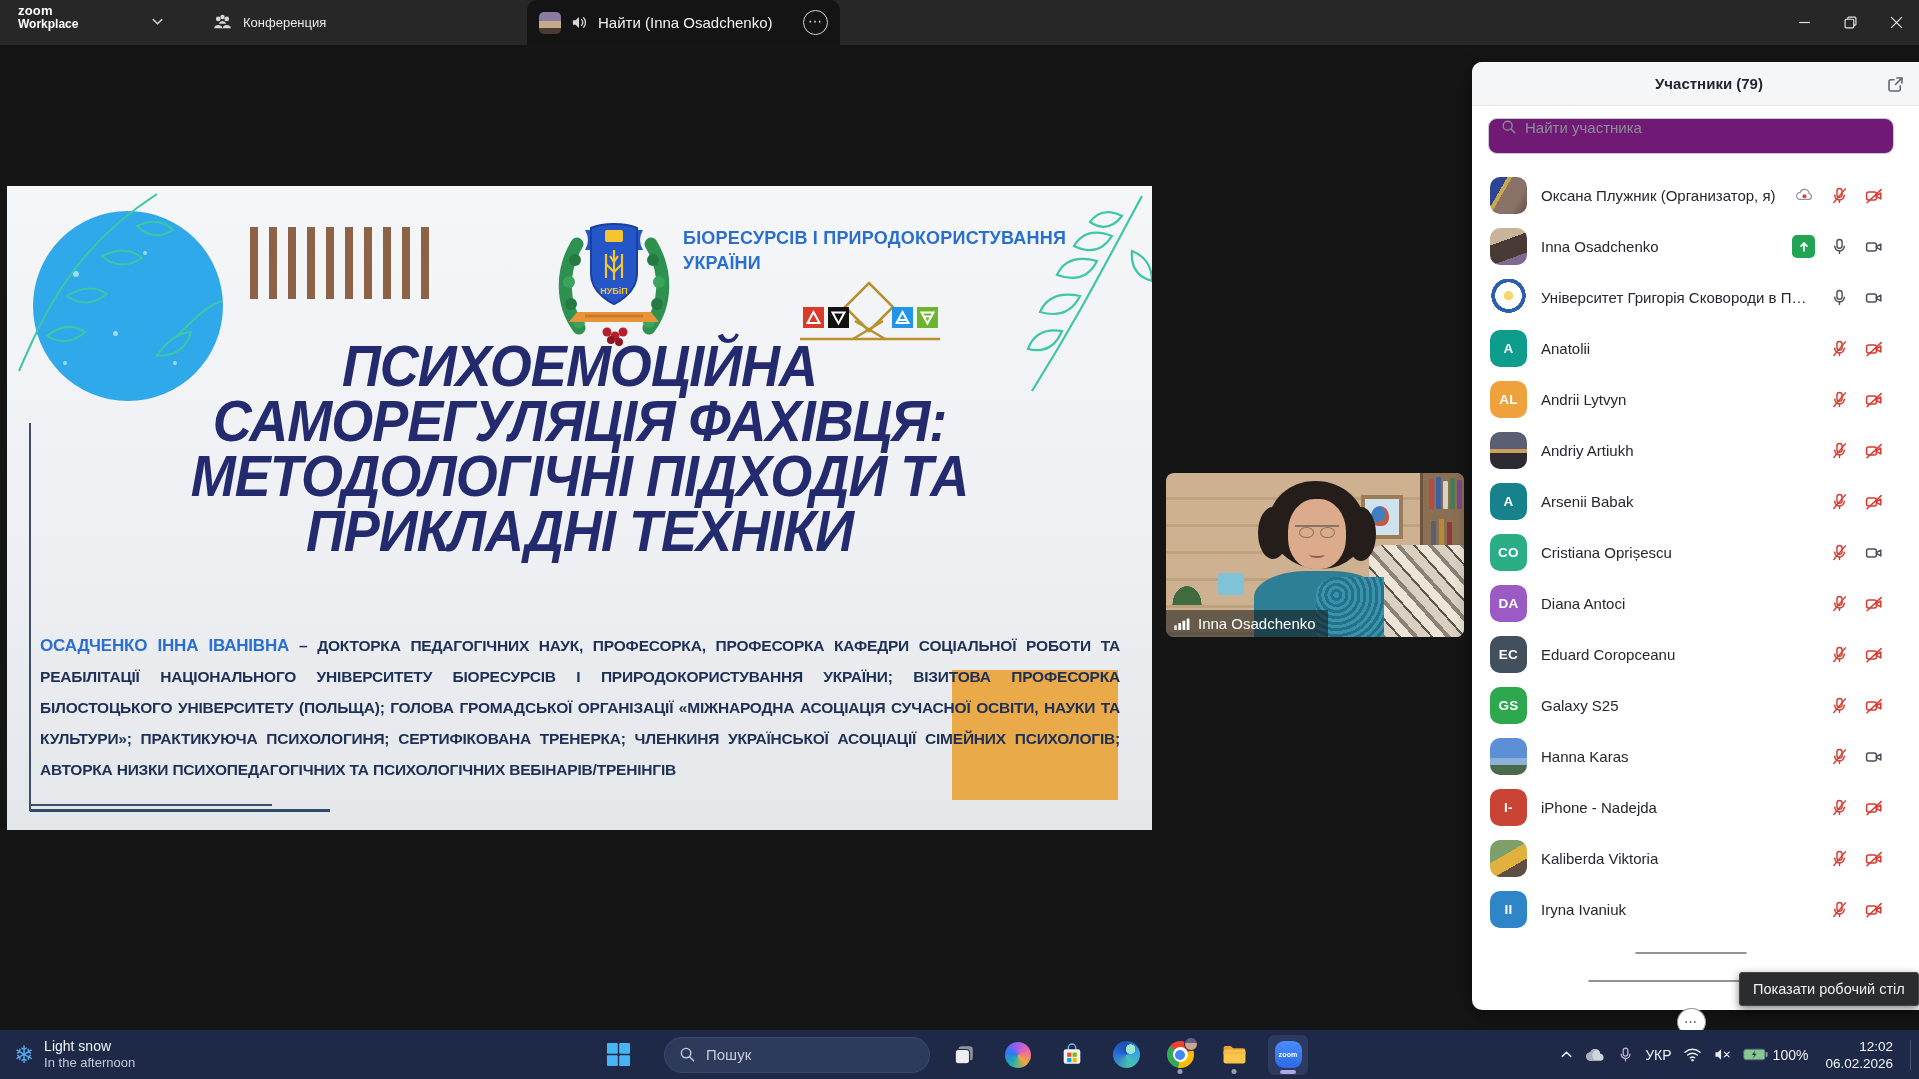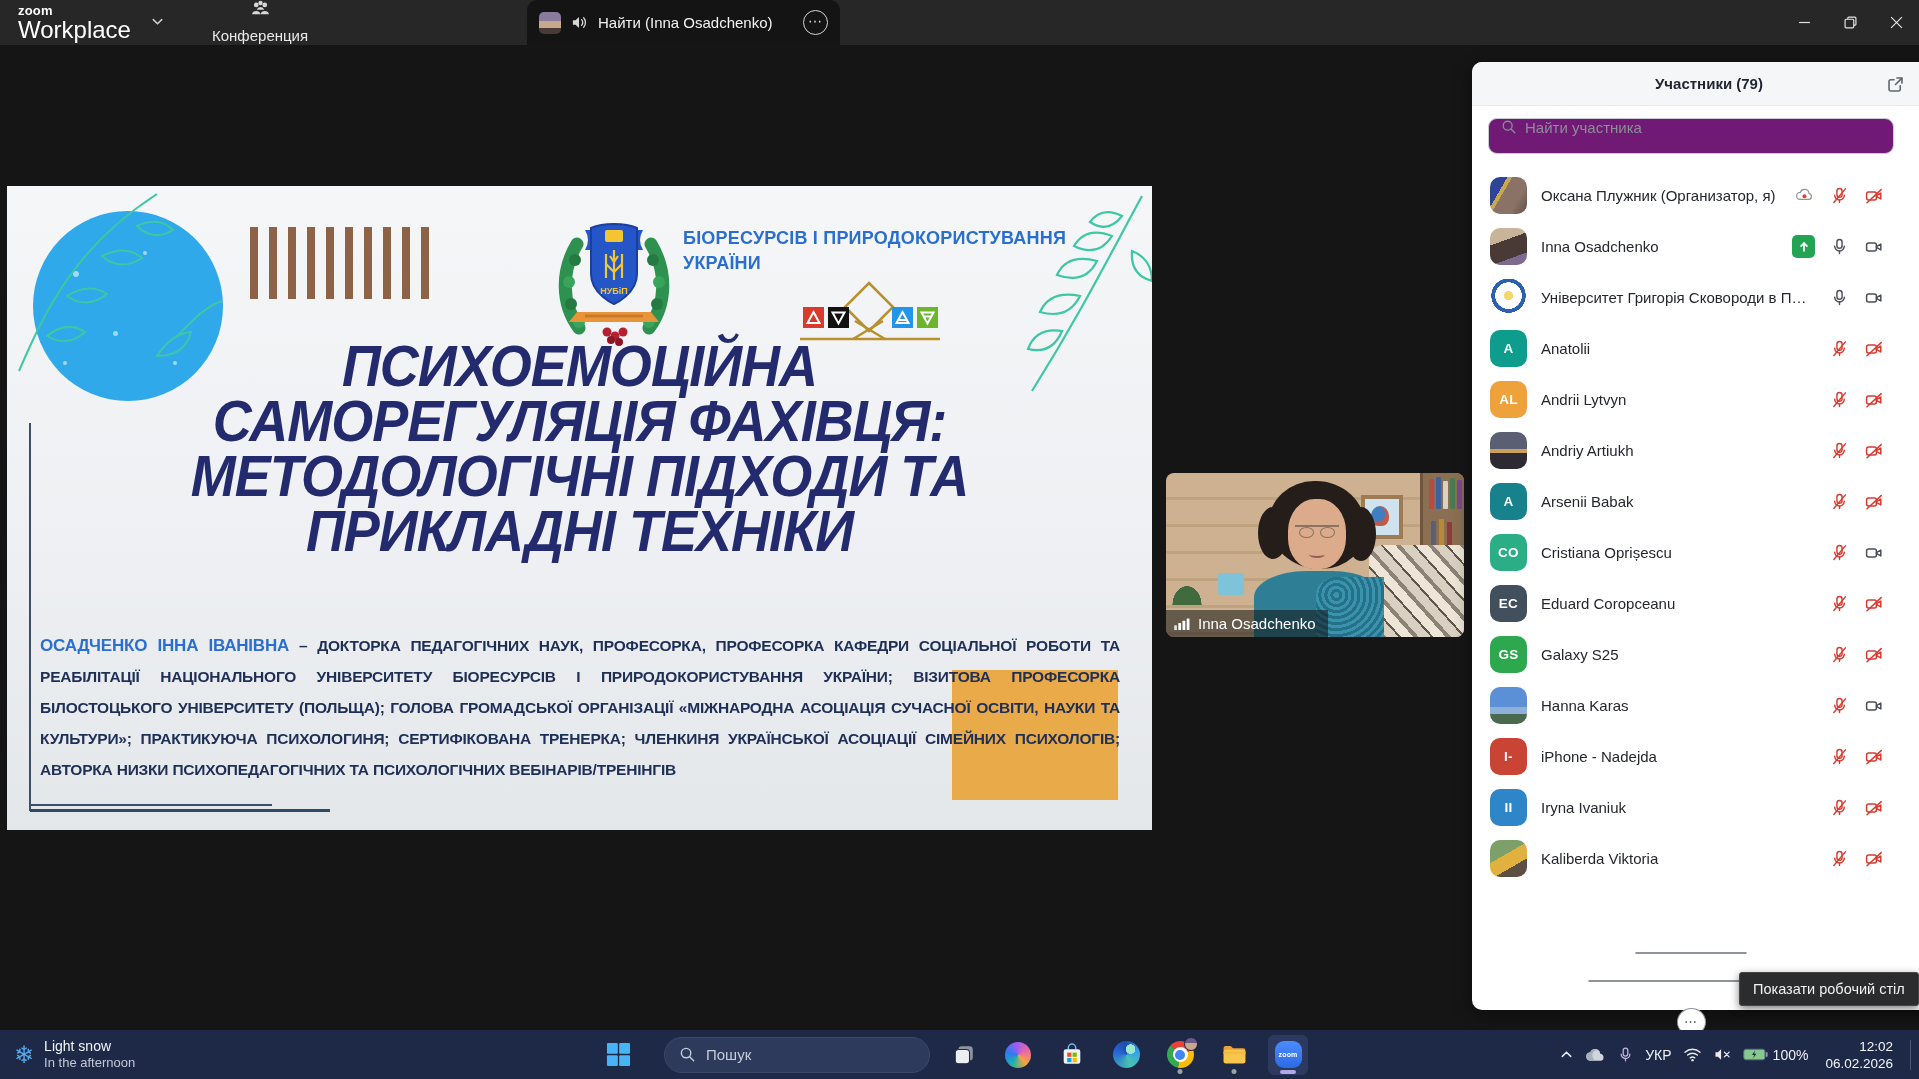--- a/index.html
+++ b/index.html
@@ -4,23 +4,23 @@
 <style>
   * { margin:0; padding:0; box-sizing:border-box; }
   html,body { width:1919px; height:1079px; overflow:hidden; background:#000; }
   body { font-family:"Liberation Sans", sans-serif; }
   #screen { position:relative; width:1919px; height:1079px; background:#171717; }
 
   
   #titlebar { position:absolute; left:0; top:0; width:1919px; height:45px; background:#272727; }
   .logo-block { position:absolute; left:18px; top:4px; color:#fff; line-height:1; }
   .logo-top { font-size:13px; font-weight:bold; letter-spacing:.2px; }
-  .logo-bottom { font-size:24px; margin-top:1px; font-weight:400; }
+  .logo-bottom { font-size:12px; margin-top:1px; font-weight:700; }
   .logo-chevron { position:absolute; left:150px; top:14px; }
-  .tab1 { position:absolute; left:212px; top:0; height:45px; display:flex; align-items:center; gap:10px; color:#e9e9e9; font-size:15px;flex-direction:column; }
+  .tab1 { position:absolute; left:212px; top:0; height:45px; display:flex; align-items:center; gap:10px; color:#e9e9e9; font-size:13px; }
   .tab2 { position:absolute; left:527px; top:0; width:313px; height:45px; background:#141414; border-radius:10px 10px 0 0; display:flex; align-items:center; padding:0 12px; gap:9px; color:#f2f2f2; font-size:15px; }
   .tab2-avatar { width:22px; height:22px; border-radius:5px; flex:0 0 auto; }
   .tab2-more { margin-left:auto; width:25px; height:25px; border:1.4px solid #d4d4d4; border-radius:50%; color:#d4d4d4; font-size:14px; line-height:21px; text-align:center; letter-spacing:1px; }
   .win-controls { position:absolute; right:0; top:0; height:45px; display:flex; }
   .win-btn { width:46px; height:45px; display:flex; align-items:center; justify-content:center; }
 
   
   #main { position:absolute; left:0; top:45px; width:1919px; height:985px; background:#151515; }
 
   
@@ -580,20 +580,47 @@
               <svg viewBox="0 0 20 20" width="20" height="20">
                 <g fill="none" stroke="#4c4f58" stroke-width="1.5" stroke-linejoin="round">
                   <rect x="2.6" y="5.9" width="9.8" height="8.2" rx="2"></rect>
                   <path d="M12.4 9.7l4.4-2.6v5.8l-4.4-2.6z"></path>
                 </g>
               </svg>
             </span>
         </span>
       </div>
       <div class="prow">
+        <span class="pav" style="background: rgb(156, 91, 196);">
+            <i>DA</i>
+          </span>
+        <span class="pname">Diana Antoci</span>
+        <span class="picons">
+          <span class="icn">
+              <svg viewBox="0 0 20 20" width="19" height="19">
+                <g fill="none" stroke="#d93a30" stroke-width="1.5" stroke-linecap="round">
+                  <rect x="7.3" y="2.6" width="5.4" height="9.2" rx="2.7"></rect>
+                  <path d="M4.9 9.6a5.1 5.1 0 0 0 10.2 0"></path>
+                  <path d="M10 14.8v2.6"></path>
+                  <path d="M4 17.4 16.2 3"></path>
+                </g>
+              </svg>
+            </span>
+          <span class="icn">
+              <svg viewBox="0 0 20 20" width="20" height="20">
+                <g fill="none" stroke="#d93a30" stroke-width="1.5" stroke-linejoin="round">
+                  <rect x="2.6" y="5.9" width="9.8" height="8.2" rx="2"></rect>
+                  <path d="M12.4 9.7l4.4-2.6v5.8l-4.4-2.6z"></path>
+                  <path d="M3 16.8 17.2 3.6" stroke-linecap="round"></path>
+                </g>
+              </svg>
+            </span>
+        </span>
+      </div>
+      <div class="prow">
         <span class="pav" style="background: rgb(65, 80, 92);">
             <i>EC</i>
           </span>
         <span class="pname">Eduard Coropceanu</span>
         <span class="picons">
           <span class="icn">
               <svg viewBox="0 0 20 20" width="19" height="19">
                 <g fill="none" stroke="#d93a30" stroke-width="1.5" stroke-linecap="round">
                   <rect x="7.3" y="2.6" width="5.4" height="9.2" rx="2.7"></rect>
                   <path d="M4.9 9.6a5.1 5.1 0 0 0 10.2 0"></path>
@@ -687,51 +714,51 @@
                 <g fill="none" stroke="#d93a30" stroke-width="1.5" stroke-linejoin="round">
                   <rect x="2.6" y="5.9" width="9.8" height="8.2" rx="2"></rect>
                   <path d="M12.4 9.7l4.4-2.6v5.8l-4.4-2.6z"></path>
                   <path d="M3 16.8 17.2 3.6" stroke-linecap="round"></path>
                 </g>
               </svg>
             </span>
         </span>
       </div>
       <div class="prow">
+        <span class="pav" style="background: linear-gradient(150deg, rgb(125, 160, 106) 0%, rgb(125, 160, 106) 40%, rgb(224, 177, 63) 40%, rgb(224, 177, 63) 68%, rgb(93, 79, 67) 68%);">
+            <i></i>
+          </span>
+        <span class="pname">Kaliberda Viktoria</span>
+        <span class="picons">
+          <span class="icn">
+              <svg viewBox="0 0 20 20" width="19" height="19">
+                <g fill="none" stroke="#d93a30" stroke-width="1.5" stroke-linecap="round">
+                  <rect x="7.3" y="2.6" width="5.4" height="9.2" rx="2.7"></rect>
+                  <path d="M4.9 9.6a5.1 5.1 0 0 0 10.2 0"></path>
+                  <path d="M10 14.8v2.6"></path>
+                  <path d="M4 17.4 16.2 3"></path>
+                </g>
+              </svg>
+            </span>
+          <span class="icn">
+              <svg viewBox="0 0 20 20" width="20" height="20">
+                <g fill="none" stroke="#d93a30" stroke-width="1.5" stroke-linejoin="round">
+                  <rect x="2.6" y="5.9" width="9.8" height="8.2" rx="2"></rect>
+                  <path d="M12.4 9.7l4.4-2.6v5.8l-4.4-2.6z"></path>
+                  <path d="M3 16.8 17.2 3.6" stroke-linecap="round"></path>
+                </g>
+              </svg>
+            </span>
+        </span>
+      </div>
+      <div class="prow">
         <span class="pav" style="background: rgb(46, 134, 200);">
             <i>II</i>
           </span>
         <span class="pname">Iryna Ivaniuk</span>
-        <span class="picons">
-          <span class="icn">
-              <svg viewBox="0 0 20 20" width="19" height="19">
-                <g fill="none" stroke="#d93a30" stroke-width="1.5" stroke-linecap="round">
-                  <rect x="7.3" y="2.6" width="5.4" height="9.2" rx="2.7"></rect>
-                  <path d="M4.9 9.6a5.1 5.1 0 0 0 10.2 0"></path>
-                  <path d="M10 14.8v2.6"></path>
-                  <path d="M4 17.4 16.2 3"></path>
-                </g>
-              </svg>
-            </span>
-          <span class="icn">
-              <svg viewBox="0 0 20 20" width="20" height="20">
-                <g fill="none" stroke="#d93a30" stroke-width="1.5" stroke-linejoin="round">
-                  <rect x="2.6" y="5.9" width="9.8" height="8.2" rx="2"></rect>
-                  <path d="M12.4 9.7l4.4-2.6v5.8l-4.4-2.6z"></path>
-                  <path d="M3 16.8 17.2 3.6" stroke-linecap="round"></path>
-                </g>
-              </svg>
-            </span>
-        </span>
-      </div>
-      <div class="prow">
-        <span class="pav" style="background: linear-gradient(150deg, rgb(125, 160, 106) 0%, rgb(125, 160, 106) 40%, rgb(224, 177, 63) 40%, rgb(224, 177, 63) 68%, rgb(93, 79, 67) 68%);">
-            <i></i>
-          </span>
-        <span class="pname">Kaliberda Viktoria</span>
         <span class="picons">
           <span class="icn">
               <svg viewBox="0 0 20 20" width="19" height="19">
                 <g fill="none" stroke="#d93a30" stroke-width="1.5" stroke-linecap="round">
                   <rect x="7.3" y="2.6" width="5.4" height="9.2" rx="2.7"></rect>
                   <path d="M4.9 9.6a5.1 5.1 0 0 0 10.2 0"></path>
                   <path d="M10 14.8v2.6"></path>
                   <path d="M4 17.4 16.2 3"></path>
                 </g>
               </svg>

